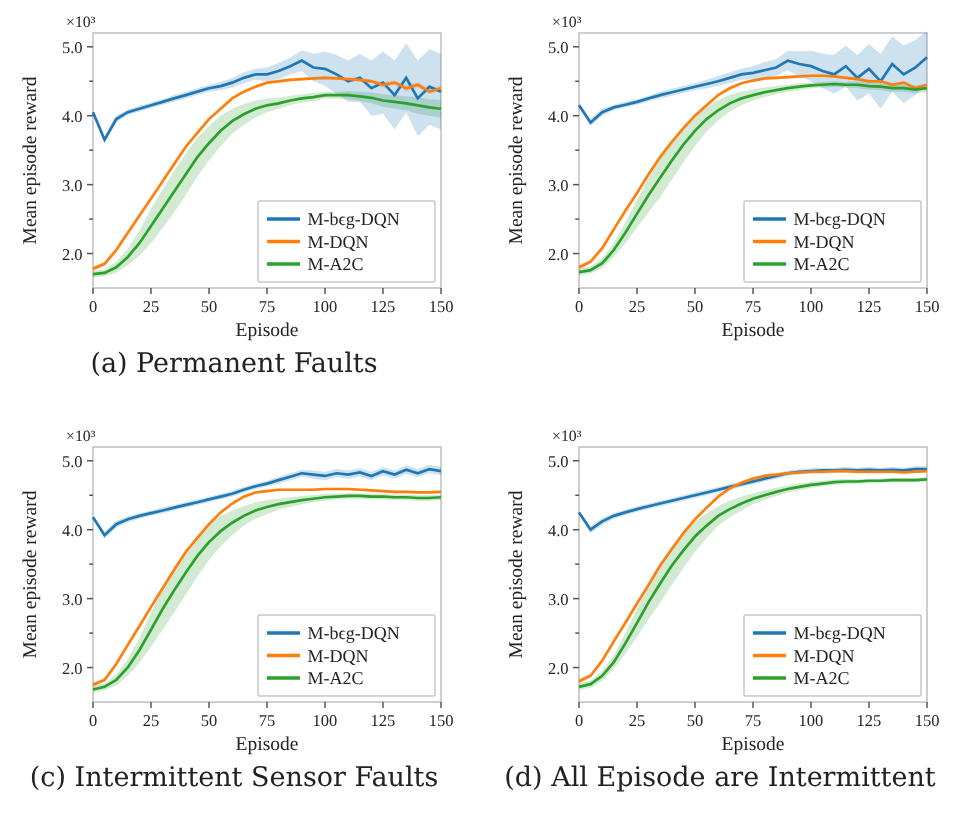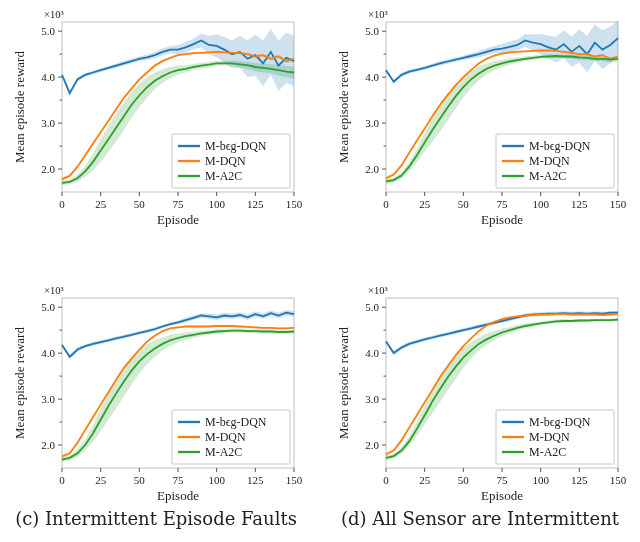--- a/index.html
+++ b/index.html
@@ -93,20 +93,21 @@
         <path d="M54.0,175.1 L61.7,171.9 L69.5,162.7 L77.2,151.2 L84.9,139.8 L92.7,128.3 L100.4,116.8 L108.1,105.3 L115.9,93.8 L123.6,84.6 L131.3,75.4 L139.1,68.5 L146.8,61.6 L154.5,57.1 L162.3,53.8 L170.0,51.1 L177.7,50.2 L185.5,49.2 L193.2,48.8 L200.9,48.3 L208.7,47.9 L216.4,48.3 L224.1,48.8 L231.9,49.2 L239.6,50.2 L247.3,52.5 L255.1,51.1 L262.8,54.8 L270.5,52.5 L278.3,57.1 L286.0,54.8 " class="series-line" stroke="#ff7f0e"></path>
         <path d="M54.0,178.8 L61.7,177.9 L69.5,174.2 L77.2,167.3 L84.9,158.1 L92.7,146.6 L100.4,135.2 L108.1,123.7 L115.9,112.2 L123.6,100.7 L131.3,91.5 L139.1,83.2 L146.8,76.8 L154.5,72.2 L162.3,68.5 L170.0,66.2 L177.7,64.9 L185.5,63.0 L193.2,61.6 L200.9,60.7 L208.7,59.4 L216.4,59.4 L224.1,59.4 L231.9,60.3 L239.6,61.2 L247.3,63.0 L255.1,63.9 L262.8,64.9 L270.5,66.2 L278.3,67.6 L286.0,68.5 " class="series-line" stroke="#2ca02c"></path>
         <rect x="164" y="130" width="118" height="54" class="legend-box" rx="1"></rect>
         <line x1="170" y1="142" x2="192" y2="142" class="legend-line" stroke="#1f77b4"></line>
         <text x="197" y="146" class="legend-text">M-bϵg-DQN</text>
         <line x1="170" y1="157" x2="192" y2="157" class="legend-line" stroke="#ff7f0e"></line>
         <text x="197" y="161" class="legend-text">M-DQN</text>
         <line x1="170" y1="172" x2="192" y2="172" class="legend-line" stroke="#2ca02c"></line>
         <text x="197" y="176" class="legend-text">M-A2C</text>
       </svg>
+    <div class="caption">(a) Permanent Faults</div>
   </div>
   <div class="panel" style="left:332px; top:4px;">
     <svg width="296" height="226">
         <rect x="54" y="18" width="232" height="170" fill="#fff" stroke="#bfbfbf" stroke-width="1"></rect>
         <line x1="50" y1="165.02702702702703" x2="54" y2="165.02702702702703" class="tick"></line>
         <text x="47" y="169.02702702702703" text-anchor="end" class="tick-label">2.0</text>
         <line x1="50" y1="119.08108108108108" x2="54" y2="119.08108108108108" class="tick"></line>
         <text x="47" y="123.08108108108108" text-anchor="end" class="tick-label">3.0</text>
         <line x1="50" y1="73.13513513513514" x2="54" y2="73.13513513513514" class="tick"></line>
         <text x="47" y="77.13513513513514" text-anchor="end" class="tick-label">4.0</text>
@@ -185,21 +186,21 @@
         <path d="M54.0,176.5 L61.7,173.3 L69.5,162.7 L77.2,149.9 L84.9,137.5 L92.7,124.6 L100.4,112.2 L108.1,99.8 L115.9,87.8 L123.6,78.6 L131.3,69.5 L139.1,61.6 L146.8,55.7 L154.5,51.1 L162.3,48.3 L170.0,47.4 L177.7,46.5 L185.5,46.5 L193.2,46.5 L200.9,46.5 L208.7,46.0 L216.4,46.0 L224.1,46.0 L231.9,46.5 L239.6,46.9 L247.3,47.4 L255.1,47.9 L262.8,47.9 L270.5,48.3 L278.3,48.3 L286.0,47.9 " class="series-line" stroke="#ff7f0e"></path>
         <path d="M54.0,179.7 L61.7,177.9 L69.5,173.3 L77.2,165.0 L84.9,153.5 L92.7,139.8 L100.4,126.0 L108.1,113.6 L115.9,101.6 L123.6,90.6 L131.3,81.4 L139.1,74.1 L146.8,68.5 L154.5,63.9 L162.3,60.3 L170.0,58.0 L177.7,56.1 L185.5,54.8 L193.2,53.4 L200.9,52.5 L208.7,51.5 L216.4,51.1 L224.1,50.6 L231.9,50.6 L239.6,51.1 L247.3,51.1 L255.1,51.5 L262.8,51.5 L270.5,52.0 L278.3,52.0 L286.0,51.5 " class="series-line" stroke="#2ca02c"></path>
         <rect x="164" y="130" width="118" height="54" class="legend-box" rx="1"></rect>
         <line x1="170" y1="142" x2="192" y2="142" class="legend-line" stroke="#1f77b4"></line>
         <text x="197" y="146" class="legend-text">M-bϵg-DQN</text>
         <line x1="170" y1="157" x2="192" y2="157" class="legend-line" stroke="#ff7f0e"></line>
         <text x="197" y="161" class="legend-text">M-DQN</text>
         <line x1="170" y1="172" x2="192" y2="172" class="legend-line" stroke="#2ca02c"></line>
         <text x="197" y="176" class="legend-text">M-A2C</text>
       </svg>
-    <div class="caption">(c) Intermittent Episode Faults</div>
+    <div class="caption">(c) Intermittent Sensor Faults</div>
   </div>
   <div class="panel" style="left:332px; top:280px;">
     <svg width="296" height="226">
         <rect x="54" y="18" width="232" height="170" fill="#fff" stroke="#bfbfbf" stroke-width="1"></rect>
         <line x1="50" y1="165.02702702702703" x2="54" y2="165.02702702702703" class="tick"></line>
         <text x="47" y="169.02702702702703" text-anchor="end" class="tick-label">2.0</text>
         <line x1="50" y1="119.08108108108108" x2="54" y2="119.08108108108108" class="tick"></line>
         <text x="47" y="123.08108108108108" text-anchor="end" class="tick-label">3.0</text>
         <line x1="50" y1="73.13513513513514" x2="54" y2="73.13513513513514" class="tick"></line>
         <text x="47" y="77.13513513513514" text-anchor="end" class="tick-label">4.0</text>
@@ -232,15 +233,15 @@
         <path d="M54.0,174.2 L61.7,170.5 L69.5,160.4 L77.2,147.6 L84.9,135.2 L92.7,122.3 L100.4,109.9 L108.1,97.0 L115.9,86.0 L123.6,75.4 L131.3,66.2 L139.1,58.4 L146.8,51.1 L154.5,45.6 L162.3,41.9 L170.0,39.1 L177.7,37.3 L185.5,36.4 L193.2,35.5 L200.9,35.0 L208.7,34.5 L216.4,34.5 L224.1,34.1 L231.9,34.1 L239.6,34.5 L247.3,34.5 L255.1,34.5 L262.8,34.5 L270.5,35.0 L278.3,34.5 L286.0,34.1 " class="series-line" stroke="#ff7f0e"></path>
         <path d="M54.0,177.9 L61.7,176.1 L69.5,170.5 L77.2,161.4 L84.9,148.9 L92.7,135.2 L100.4,121.4 L108.1,109.0 L115.9,97.0 L123.6,86.9 L131.3,77.7 L139.1,70.4 L146.8,63.9 L154.5,59.4 L162.3,55.7 L170.0,52.5 L177.7,50.2 L185.5,47.9 L193.2,46.0 L200.9,44.6 L208.7,43.3 L216.4,42.4 L224.1,41.4 L231.9,41.0 L239.6,41.0 L247.3,40.5 L255.1,40.5 L262.8,40.1 L270.5,40.1 L278.3,40.1 L286.0,39.6 " class="series-line" stroke="#2ca02c"></path>
         <rect x="164" y="130" width="118" height="54" class="legend-box" rx="1"></rect>
         <line x1="170" y1="142" x2="192" y2="142" class="legend-line" stroke="#1f77b4"></line>
         <text x="197" y="146" class="legend-text">M-bϵg-DQN</text>
         <line x1="170" y1="157" x2="192" y2="157" class="legend-line" stroke="#ff7f0e"></line>
         <text x="197" y="161" class="legend-text">M-DQN</text>
         <line x1="170" y1="172" x2="192" y2="172" class="legend-line" stroke="#2ca02c"></line>
         <text x="197" y="176" class="legend-text">M-A2C</text>
       </svg>
-    <div class="caption">(d) All Sensor are Intermittent</div>
+    <div class="caption">(d) All Episode are Intermittent</div>
   </div>
 </div>
 
 </body></html>

